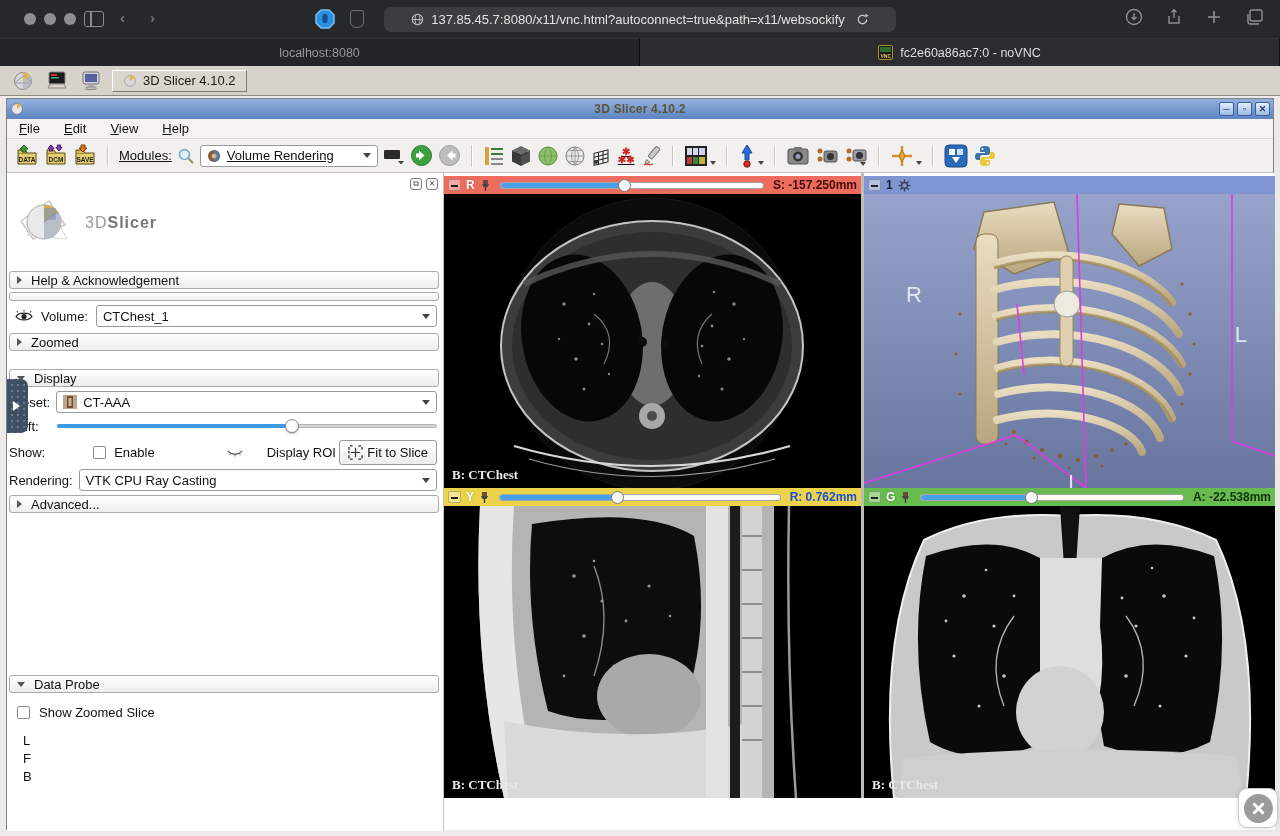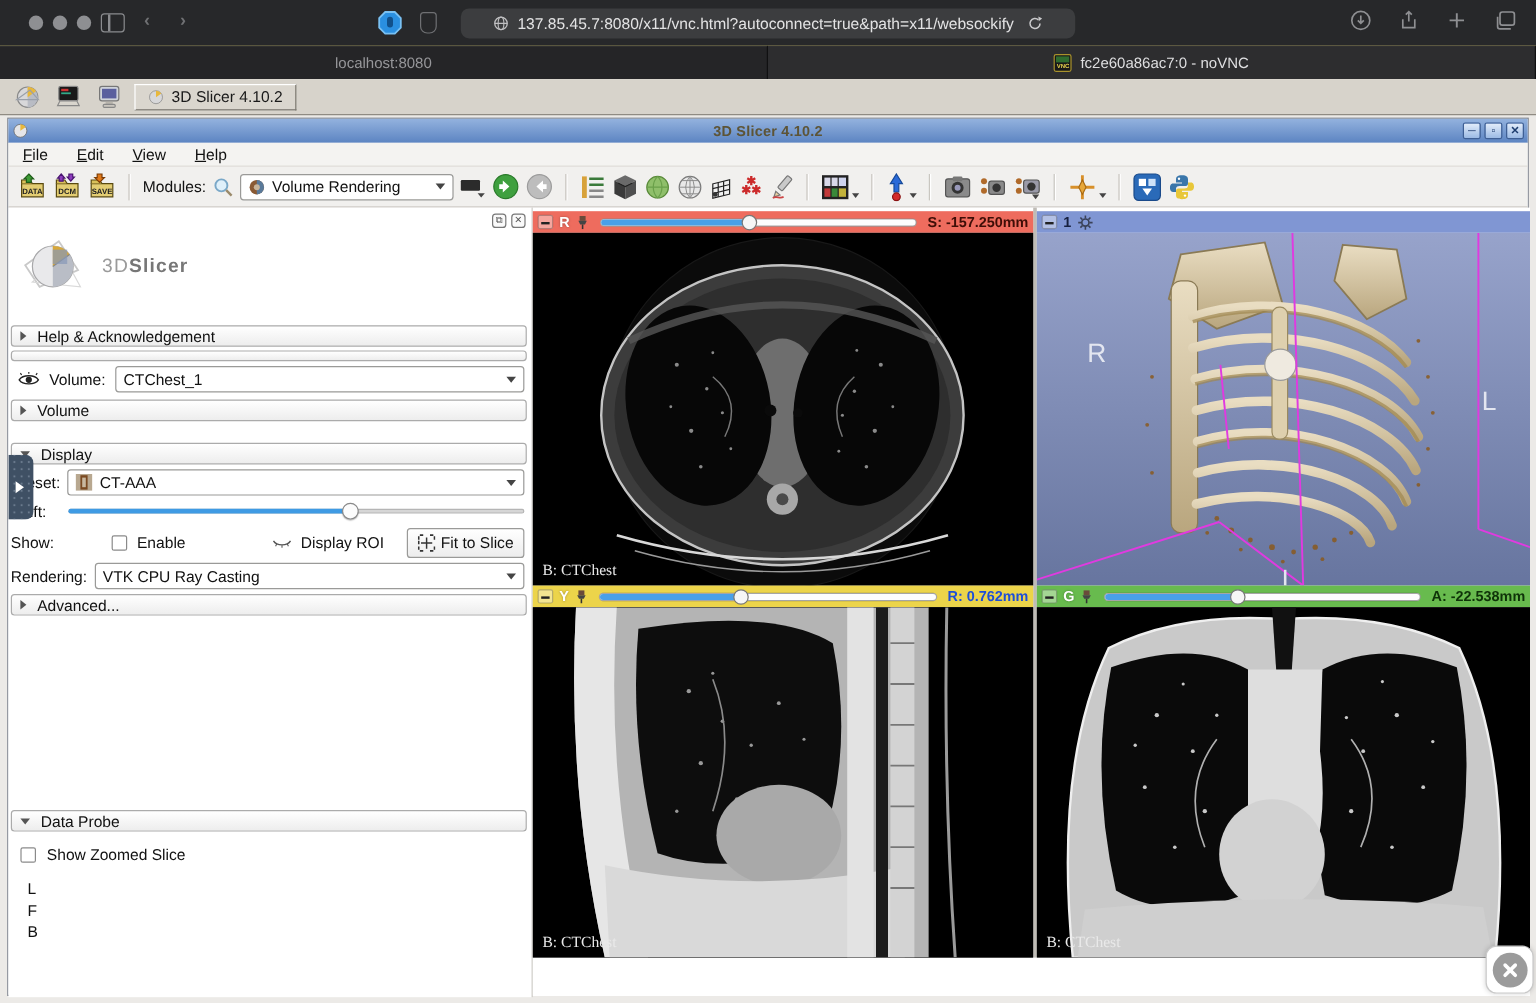--- a/index.html
+++ b/index.html
@@ -15,21 +15,21 @@
   .sidebar-btn { position:absolute; left:84px; top:11px; width:20px; height:16px; border:1.5px solid #8a8b8e; border-radius:3px; }
   .sidebar-btn::before { content:""; position:absolute; left:5px; top:0; bottom:0; width:1.5px; background:#8a8b8e; }
   .chev { position:absolute; top:9px; color:#6f7073; font-size:15px; font-weight:bold; }
   .chev.back { left:120px; } .chev.fwd { left:150px; }
   .ext-shield { position:absolute; left:314px; top:8px; width:22px; height:22px; }
   .ext-shield2 { position:absolute; left:350px; top:10px; width:14px; height:18px; border:1.5px solid #6f7073; border-radius:3px 3px 6px 6px; }
   .url-bar { position:absolute; left:384px; top:7px; width:512px; height:25px; background:#3c3d3f; border-radius:7px;
              display:flex; align-items:center; justify-content:center; gap:7px; color:#e3e3e4; font-size:13px; }
   .url-reload { margin-left:4px; }
   .b-right { position:absolute; right:16px; top:8px; display:flex; gap:22px; align-items:center; }
-  .tab-bar { position:absolute; left:0; top:38px; width:1280px; height:28px; background:#fde047; display:flex; }
+  .tab-bar { position:absolute; left:0; top:38px; width:1280px; height:28px; background:#ec4899; display:flex; }
   .tab { flex:1; display:flex; align-items:center; justify-content:center; gap:7px; font-size:12.5px;
          background:#252527; border-right:1px solid #101011; border-top:1px solid #333; }
   .tab.inactive { color:#97979a; }
   .tab.active { background:#2d2d2f; color:#dfdfe1; }
   .vnc-fav { width:15px; height:15px; background:#191919; border:1px solid #a8922c; border-radius:2px; position:relative; }
   .vnc-fav::before { content:""; position:absolute; left:1px; right:1px; top:1px; height:5px; background:#2f6c2f; }
   .vnc-fav::after { content:"VNC"; position:absolute; left:0; right:0; bottom:0; font-size:5px; font-weight:bold; color:#e8d44d; text-align:center; }
   
   .desktop { position:absolute; left:0; top:66px; width:1280px; height:764px; background:#eceae7; }
   .taskbar { position:absolute; left:0; top:0; width:1280px; height:30px; background:#d7d3cb; border-bottom:1px solid #8f8b83; display:flex; align-items:center; gap:8px; padding-left:10px; }
@@ -39,21 +39,21 @@
   
   .win { position:absolute; left:6px; top:32px; width:1268px; height:732px; background:#ffffff; border:1px solid #7d828c; }
   .titlebar { position:absolute; left:0; top:0; width:100%; height:20px; background:linear-gradient(#93b2de,#5c84c2); display:flex; align-items:center; padding:0 3px; }
   .title-text { position:absolute; left:0; right:0; text-align:center; font-size:12px; font-weight:bold; color:#5d5436; letter-spacing:.2px; }
   .win-btns { position:absolute; right:3px; top:3px; display:flex; gap:3px; }
   .win-btn { width:15px; height:14px; background:linear-gradient(#e2ecfa,#9cbae4); border:1px solid #3f5f94; border-radius:2px;
              color:#1d3c6e; font-size:9px; line-height:12px; text-align:center; font-weight:bold; }
   .menubar { position:absolute; left:0; top:20px; width:100%; height:20px; background:#f4f3f1; border-bottom:1px solid #dcd9d4;
              display:flex; align-items:center; gap:24px; padding-left:12px; font-size:13px; color:#111; }
   .toolbar { position:absolute; left:0; top:40px; width:100%; height:34px; background:#f1f0ee; border-bottom:1px solid #c7c4be;
-             display:flex; align-items:center; gap:5px; padding-left:8px; font-size:13px; color:#111; }
+             display:flex; align-items:center; gap:5px; padding-left:8px; font-size:13px; color:#111;text-decoration:underline; }
   .tsep { width:2px; height:22px; border-left:1px solid #c9c6c0; border-right:1px solid #ffffff; margin:0 5px; }
   .ticon { height:26px; display:flex; align-items:center; justify-content:center; }
   .combo { height:22px; background:#fff; border:1px solid #9a9a98; border-radius:3px; display:flex; align-items:center; gap:6px; padding:0 6px; font-size:13px; position:relative; }
   .combo .arr { width:0; height:0; border-left:4px solid transparent; border-right:4px solid transparent; border-top:5px solid #444; margin-left:auto; }
   .mod-combo { width:178px; }
   .drop-arr { width:0; height:0; border-left:3.5px solid transparent; border-right:3.5px solid transparent; border-top:4.5px solid #444; margin-left:2px; align-self:flex-end; margin-bottom:4px; }
   
   .panel { position:absolute; left:0; top:74px; width:437px; height:658px; background:#fff; border-right:1px solid #c9c6c0; }
   .dock-ic { position:absolute; top:5px; width:12px; height:12px; border:1px solid #777; border-radius:3px; font-size:8px; line-height:10px; text-align:center; color:#555; background:#fafafa; }
   .logo-wrap { position:absolute; left:12px; top:22px; display:flex; align-items:center; gap:14px; }
@@ -79,21 +79,21 @@
   .vhead { position:absolute; height:18px; display:flex; align-items:center; gap:5px; padding:0 4px; }
   .vhead .minb { width:13px; height:12px; background:rgba(255,255,255,.4); border:1px solid rgba(0,0,0,.25); border-radius:2px; position:relative; }
   .vhead .minb::after { content:""; position:absolute; left:2px; right:2px; top:5px; height:1.5px; background:#222; }
   .vhead .vletter { font-size:12px; font-weight:bold; color:#fff; text-shadow:0 0 2px rgba(0,0,0,.35); }
   .vhead .offset { margin-left:auto; font-size:12px; font-weight:bold; }
   .vslider { position:relative; flex:1; height:13px; margin:0 4px; }
   .vslider .track { position:absolute; left:0; right:0; top:3px; height:7px; background:#fdfdfd; border:1px solid rgba(0,0,0,.35); border-radius:4px; }
   .vslider .vfill { position:absolute; left:1px; top:4px; height:5px; background:#4aa0e8; border-radius:3px; }
   .vslider .vhandle { position:absolute; top:0; width:13px; height:13px; border-radius:50%; background:#f6f6f6; border:1px solid #777; }
   .vbody { position:absolute; background:#000; overflow:hidden; }
-  .corner-label { position:absolute; left:8px; bottom:5px; font-family:"Liberation Serif", serif; font-size:13px; color:#e9e9e9; }
+  .corner-label { position:absolute; left:8px; bottom:5px; font-family:"Liberation Serif", serif; font-size:13px; color:#e9e9e9;font-weight:bold; }
   .orient { position:absolute; font-size:22px; color:#e3e6f0; font-family:"Liberation Sans",sans-serif; }
   
   .hd-red { background:#ee6c5e; border-bottom:1px solid #c8four; }
   .hd-red .offset { color:#3f0e07; }
   .hd-yellow { background:#ecd44a; } .hd-yellow .offset { color:#1d4ed8; }
   .hd-green { background:#68bb4e; } .hd-green .offset { color:#0f3309; }
   .hd-blue { background:#8096d3; }
   .hd-blue .vletter { color:#16203f; text-shadow:none; }
   .gapv { position:absolute; background:#bfbcb6; }
   
@@ -440,21 +440,21 @@
             </svg>
           <span>Volume:</span>
           <div class="combo" style="flex:1;">
             <span>CTChest_1</span>
             <span class="arr"></span>
           </div>
         </div>
 
         <div class="cbar" style="top:160px;">
           <span class="tri-r"></span>
-          <span>Volume</span>
+          <span>Zoomed</span>
         </div>
 
         <div class="cbar" style="top:196px;">
           <span class="tri-d"></span>
           <span>Display</span>
         </div>
 
         <div class="prow" style="left:2px; top:218px; width:428px; height:22px; gap:6px;">
           <span>Preset:</span>
           <div class="combo" style="flex:1;">
@@ -478,21 +478,21 @@
         </div>
 
         <div class="prow" style="left:2px; top:266px; width:428px; height:26px;">
           <span>Show:</span>
           <span class="checkbox" style="margin-left:48px;"></span>
           <span style="margin-left:8px;">Enable</span>
           <svg width="16" height="11" viewBox="0 0 18 12" style="margin-left:72px;">
               <path d="M1 4C4 9 14 9 17 4" fill="none" stroke="#555" stroke-width="1.3"></path>
               <path d="M4 7 3 9M9 8v2.5M14 7l1 2" stroke="#555"></path>
             </svg>
-          <span style="margin-left:8px;">Display ROI</span>
+          <span style="margin-left:24px;">Display ROI</span>
           <div class="fit-btn" style="margin-left:auto;">
             <svg width="15" height="15" viewBox="0 0 16 16">
                 <path d="M1 5V1h4M11 1h4v4M15 11v4h-4M5 15H1v-11" fill="none" stroke="#333" stroke-width="1.4" stroke-dasharray="3 2"></path>
                 <path d="M8 3v10M3 8h10" stroke="#333" stroke-width="1.3"></path>
               </svg>
             <span>Fit to Slice</span>
           </div>
         </div>
 
         <div class="prow" style="left:2px; top:296px; width:428px; height:22px; gap:6px;">

